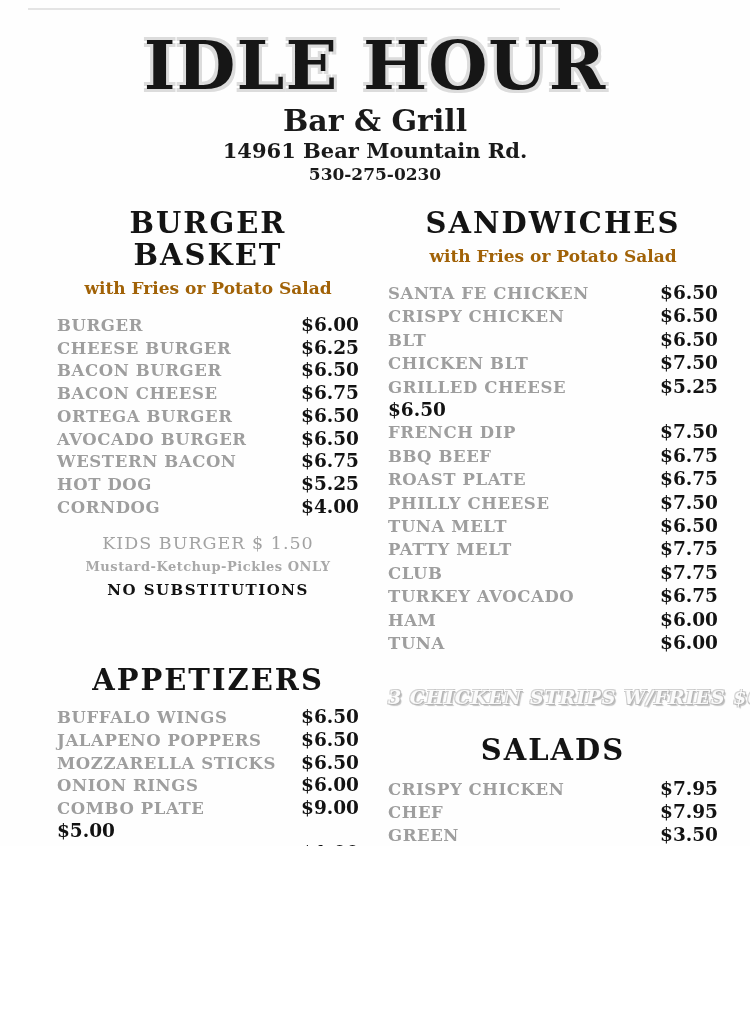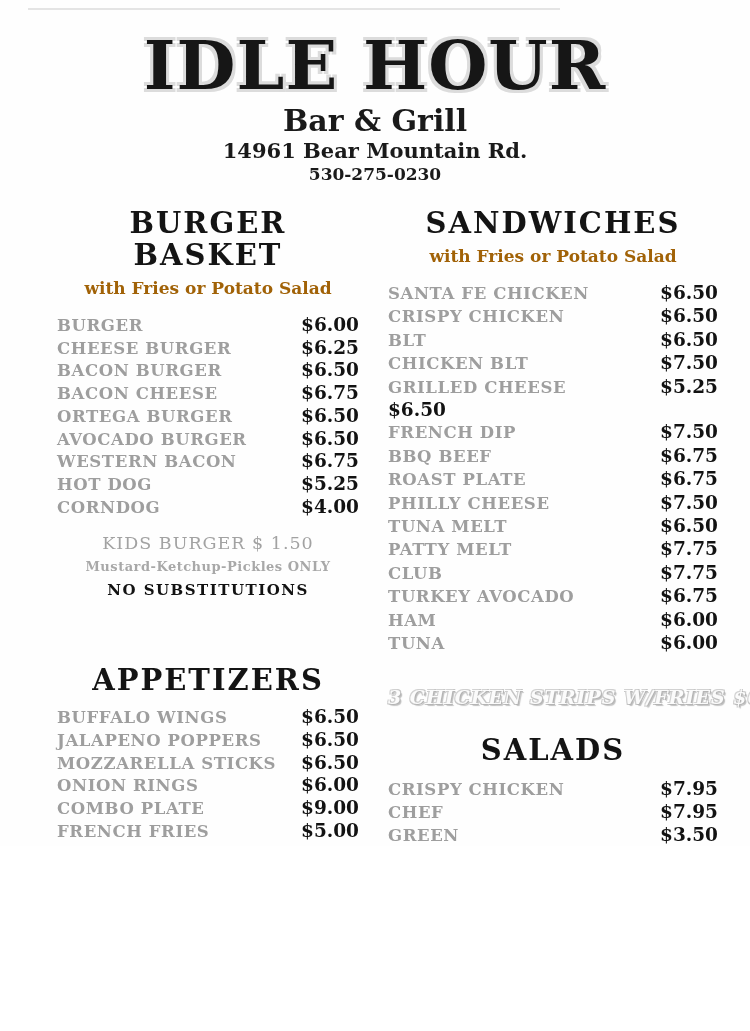--- a/index.html
+++ b/index.html
@@ -223,21 +223,20 @@
 
           <div class="row">
             <span class="name">COMBO PLATE</span>
             <span class="right">
 
               <span class="price">$9.00</span>
             </span>
           </div>
 
           <div class="row">
-            <span class="name">FRENCH FRIES</span>
             <span class="right">
 
               <span class="price">$5.00</span>
             </span>
           </div>
 
           <div class="row">
             <span class="name">SIDE OF RANCH</span>
             <span class="right">
 

